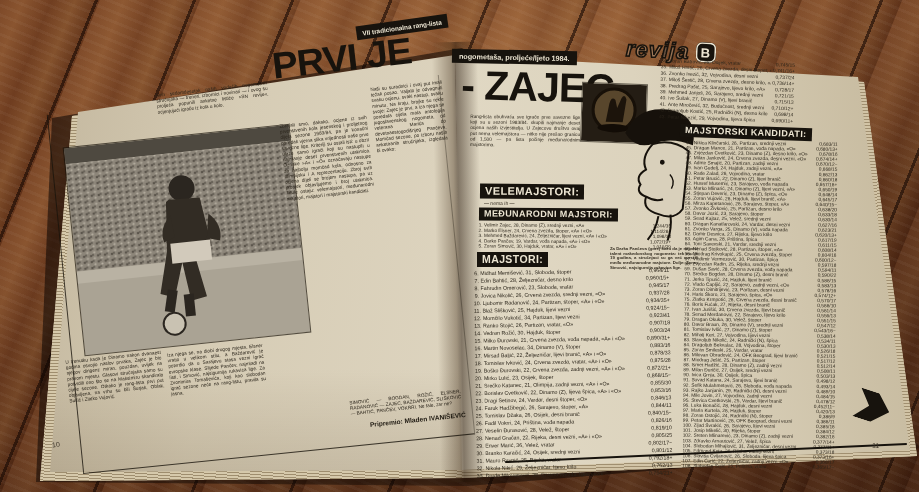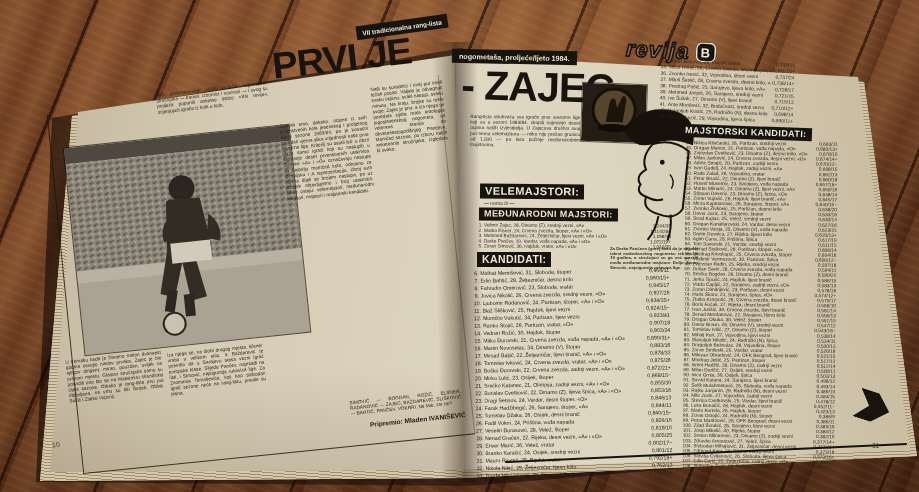--- a/index.html
+++ b/index.html
@@ -230,21 +230,21 @@
         </div>
 
         <div class="row">
           <span class="n">5.</span>
           <span class="t">Zoran Simović, 30, Hajduk, vratar, «A» i «O»</span>
           <span class="r">1,010/29</span>
         </div>
       </div>
   </div>
 
-  <div class="hdr hMa">KANDIDATI:</div>
+  <div class="hdr hMa">MAJSTORI:</div>
   <div class="tiny-box listMa">
     <div class="shrink">
 
         <div class="row">
           <span class="n">6.</span>
           <span class="t">Midhat Memišević, 31, Sloboda, štoper</span>
           <span class="r">0,964/11</span>
         </div>
 
         <div class="row">

